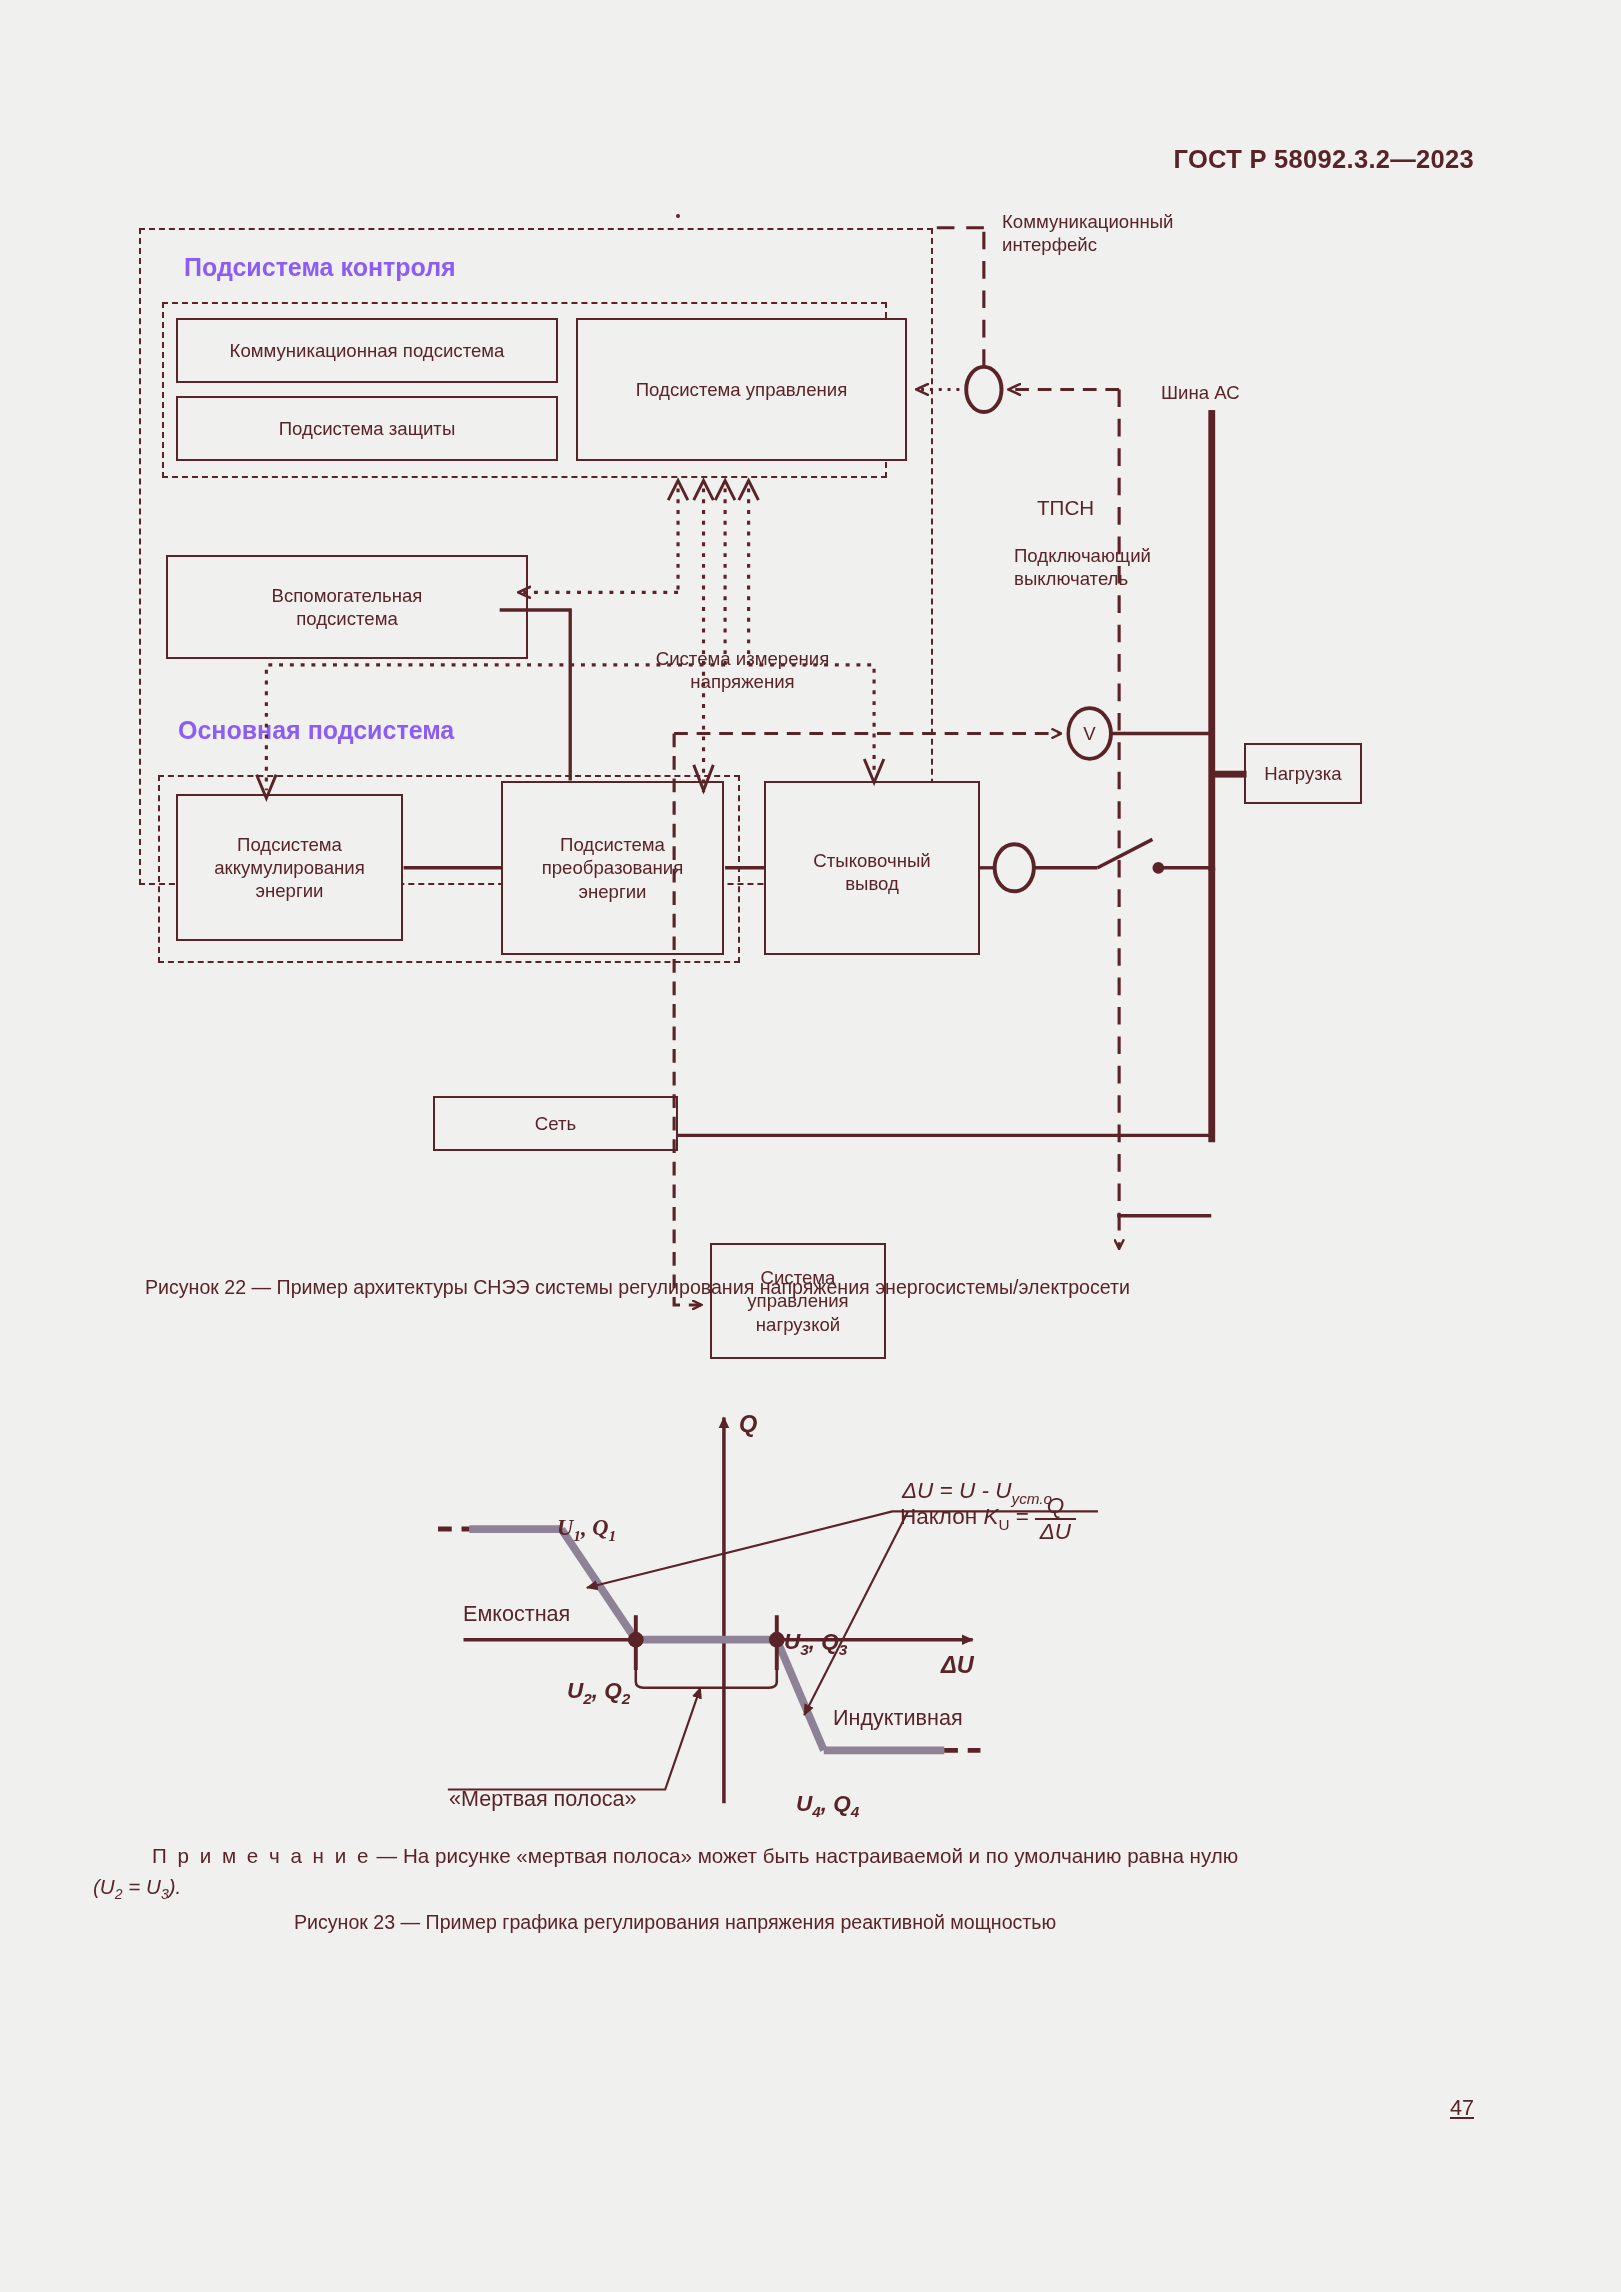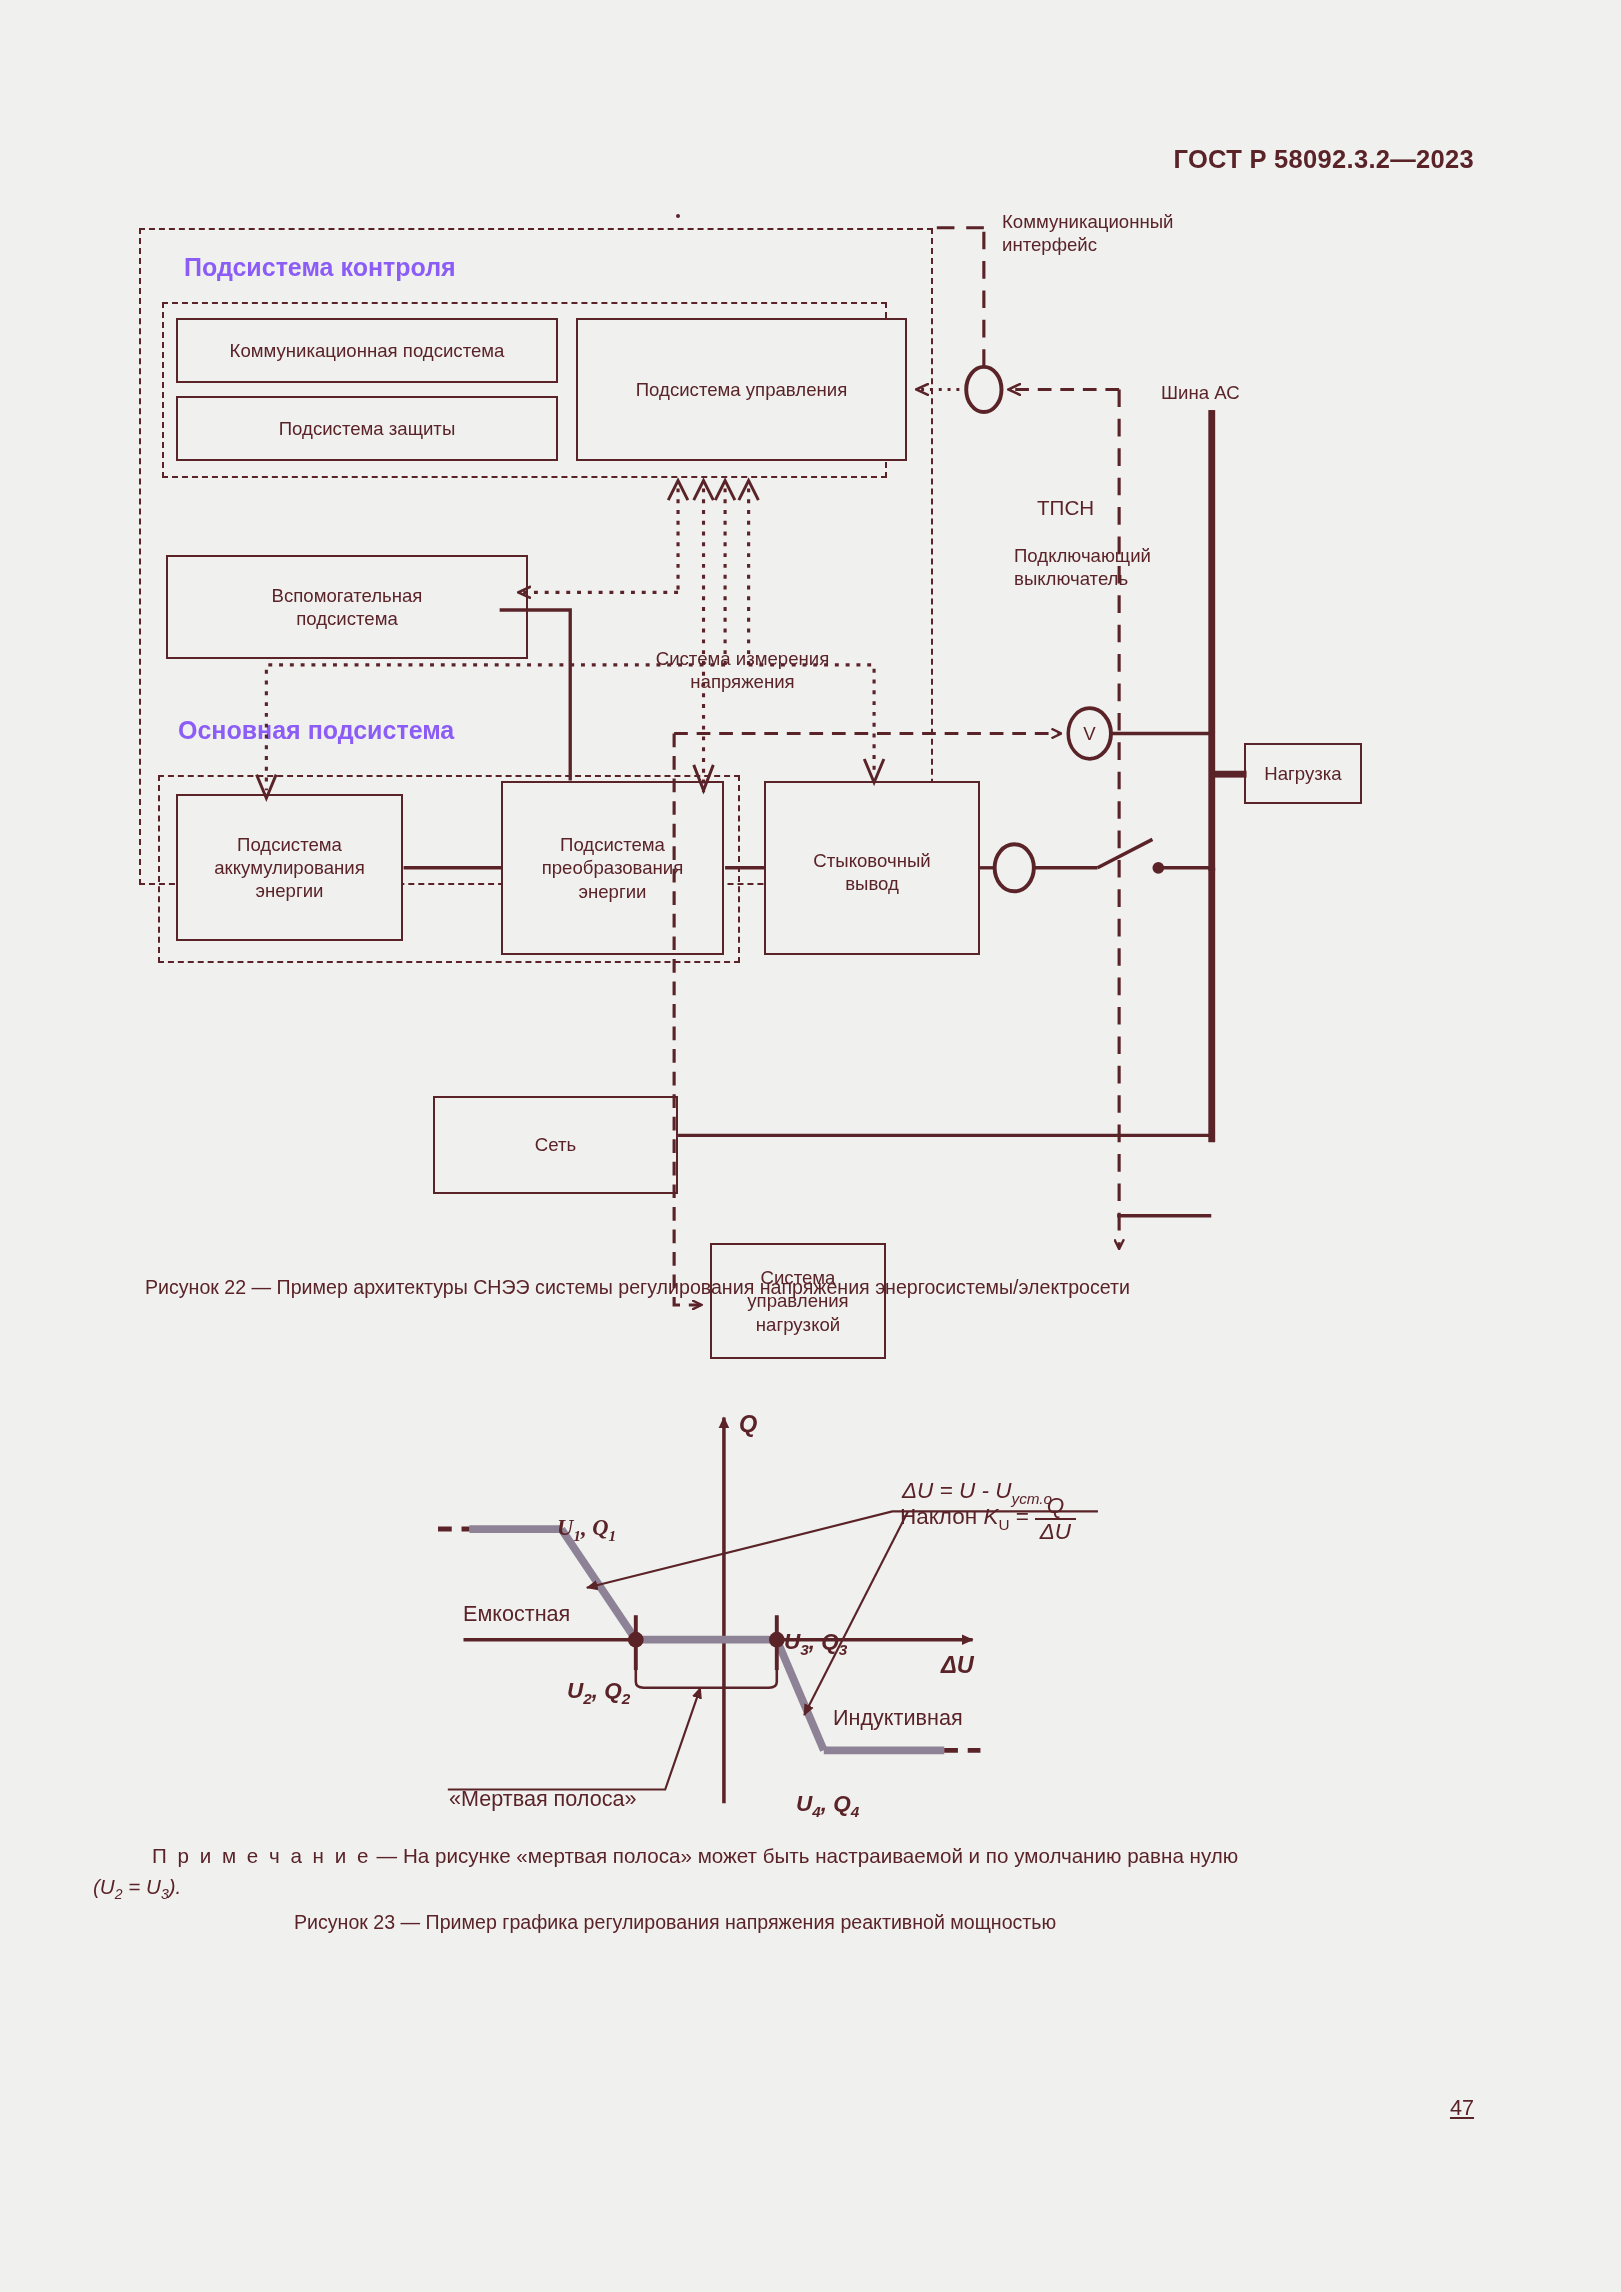--- a/index.html
+++ b/index.html
@@ -162,21 +162,21 @@
 
     <div class="box" style="left:637px; top:567px; width:216px; height:174px;">
       <span style="white-space:pre-line;margin-top:8px;">Стыковочный
 вывод</span>
     </div>
 
     <div class="box" style="left:1117px; top:529px; width:118px; height:61px;">
       <span>Нагрузка</span>
     </div>
 
-    <div class="box" style="left:306px; top:882px; width:245px; height:98px;">
+    <div class="box" style="left:306px; top:882px; width:245px; height:55px;">
       <span>Сеть</span>
     </div>
 
     <div class="box" style="left:583px; top:1029px; width:176px; height:116px;">
       <span style="white-space:pre-line;">Система
 управления
 нагрузкой</span>
     </div>
 
     <div class="circ" style="left:549px; top:0px; width:0; height:0;"></div>

